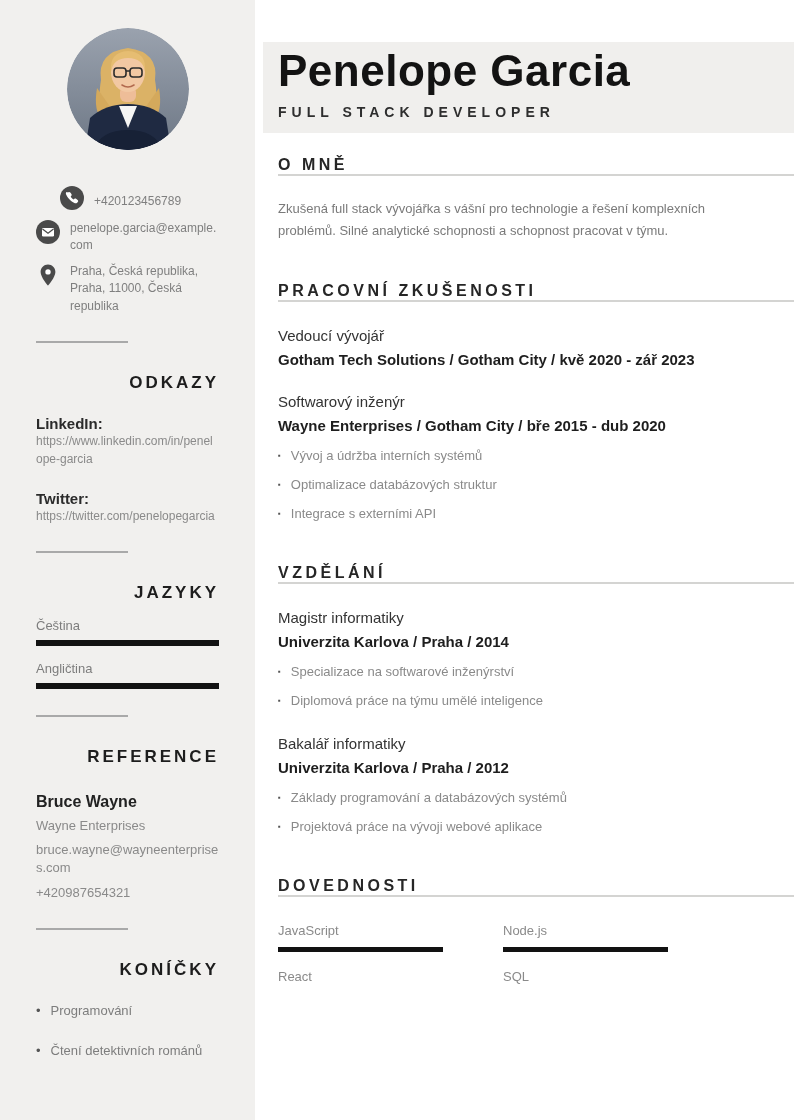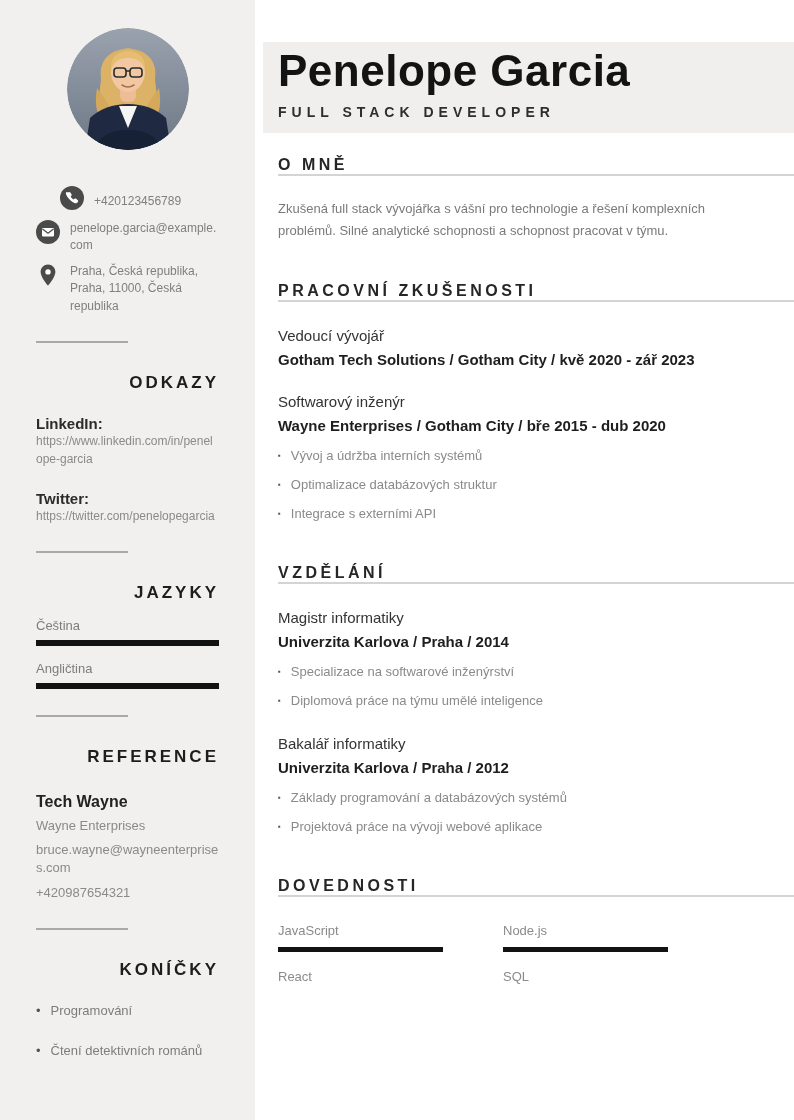--- a/index.html
+++ b/index.html
@@ -137,21 +137,21 @@
     <div class="lang-name">Čeština</div>
     <div class="lang-bar"></div>
   </div>
   <div class="lang">
     <div class="lang-name">Angličtina</div>
     <div class="lang-bar"></div>
   </div>
 
   <hr class="sep">
   <h2 class="side-h">REFERENCE</h2>
-  <div class="ref-name">Tech Wayne</div>
+  <div class="ref-name">Bruce Wayne</div>
   <div class="ref-line">Wayne Enterprises</div>
   <div class="ref-line">bruce.wayne@wayneenterprises.com</div>
   <div class="ref-line">+420987654321</div>
 
   <hr class="sep">
   <h2 class="side-h">KONÍČKY</h2>
   <div class="hobby">Programování</div>
   <div class="hobby">Čtení detektivních románů</div>
 
 </aside>

